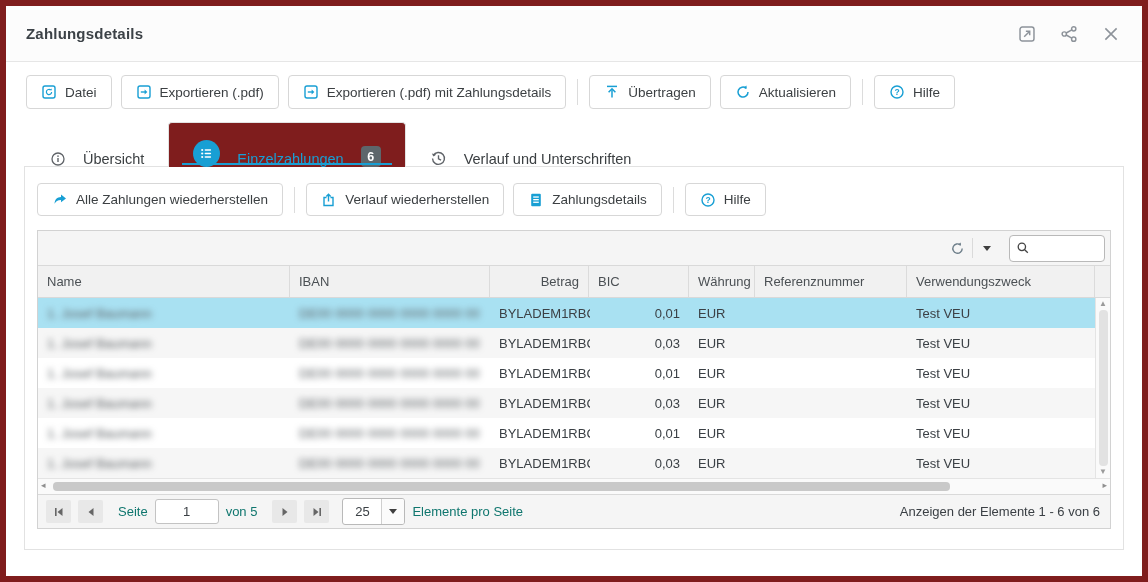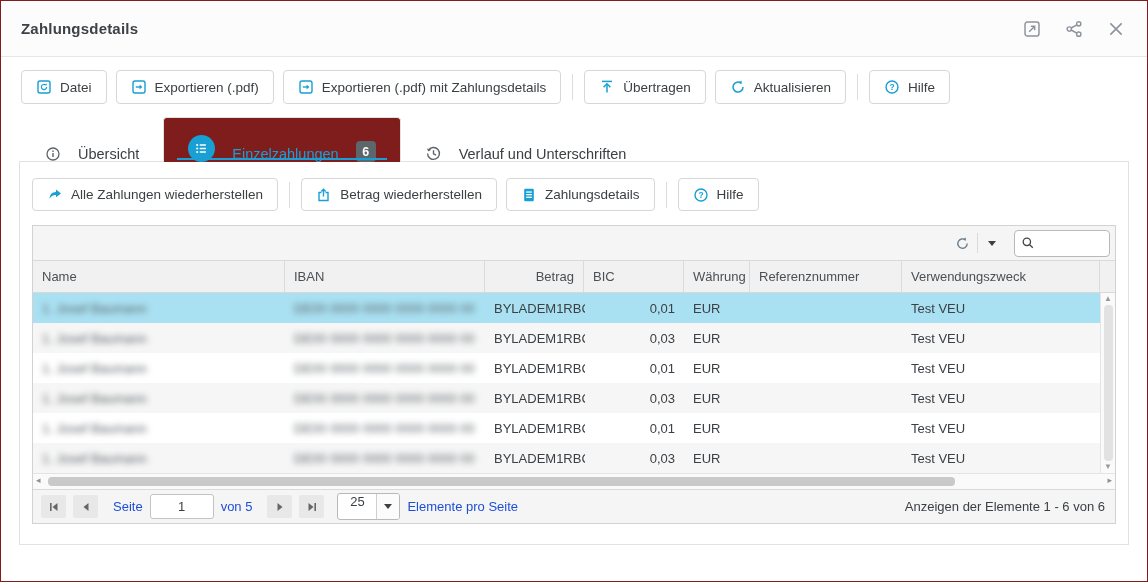--- a/index.html
+++ b/index.html
@@ -5,21 +5,21 @@
   * { box-sizing: border-box; }
   html,body { margin:0; padding:0; }
   body {
     font-family: "Liberation Sans", sans-serif;
     background:#ffffff;
     width:1148px; height:582px; overflow:hidden;
     color:#3b4045;
   }
   .window {
     width:1148px; height:582px; background:#fff;
-    border:1px solid #7f1d1d; position:relative;
+    border:6px solid #7f1d1d; position:relative;
   }
   
   .titlebar {
     height:56px; display:flex; align-items:center;
     padding:0 22px 0 20px; border-bottom:1px solid #e6e6e6; background:#fcfcfc;
   }
   .title { flex:1; font-size:15px; font-weight:bold; color:#3c4247; letter-spacing:.2px; }
   .win-icons { display:flex; align-items:center; gap:24px; color:#8d939a; }
   .win-icons .wicon { width:18px; height:18px; cursor:pointer; display:flex; }
   
@@ -129,27 +129,27 @@
   }
   .pg-btn {
     width:25px; height:23px; background:#e8e8e8; border-radius:2px;
     display:flex; align-items:center; justify-content:center; color:#666; cursor:pointer;
   }
   .pg-input {
     width:64px; height:25px; border:1px solid #c3c3c3; border-radius:3px; background:#fff;
     text-align:center; font-size:13px; font-family:"Liberation Sans",sans-serif; outline:none; color:#3b4045;
   }
   .pg-select {
-    display:flex; align-items:flex-start; height:27px; border:1px solid #b9b9b9; border-radius:3px;
+    display:flex; align-items:center; height:27px; border:1px solid #b9b9b9; border-radius:3px;
     background:#fff; overflow:hidden; cursor:pointer; margin-left:6px;
   }
   .pg-select .val { width:38px; text-align:center; font-size:13px; }
   .pg-select .arrow { width:23px; height:100%; display:flex; align-items:center; justify-content:center; border-left:1px solid #cfcfcf; background:#fbfbfb; }
   .pg-status { margin-left:auto; color:#3b4045; }
-  .pg-label { color:#1d4ed8;text-align:right; }
+  .pg-label { color:#0f766e;text-align:right; }
   svg { display:block; }
 </style>
 </head>
 <body>
 
 <div class="window">
 
   <div class="titlebar">
     <div class="title">Zahlungsdetails</div>
     <div class="win-icons">
@@ -287,21 +287,21 @@
         <span>Alle Zahlungen wiederherstellen</span>
       </button>
       <div class="vsep"></div>
       <button class="btn">
         <span class="bicon">
           <svg width="16" height="16" viewBox="0 0 16 16">
               <path d="M5.5 5.5 H3 V13.5 H12 V5.5 H9.5" fill="none" stroke="currentColor" stroke-width="1.4"></path>
               <path d="M7.5 9.5 V2.2 M5.3 4.4 L7.5 2.2 L9.7 4.4" fill="none" stroke="currentColor" stroke-width="1.4"></path>
             </svg>
         </span>
-        <span>Betrag wiederherstellen</span>
+        <span>Verlauf wiederherstellen</span>
       </button>
       <button class="btn">
         <span class="bicon">
           <svg width="16" height="16" viewBox="0 0 16 16">
               <rect x="3.2" y="1.8" width="9.6" height="12.4" rx="1" fill="currentColor"></rect>
               <rect x="5.2" y="4.4" width="5.6" height="1.3" fill="#fff"></rect>
               <rect x="5.2" y="7" width="5.6" height="1.3" fill="#fff"></rect>
               <rect x="5.2" y="9.6" width="5.6" height="1.3" fill="#fff"></rect>
             </svg>
         </span>

